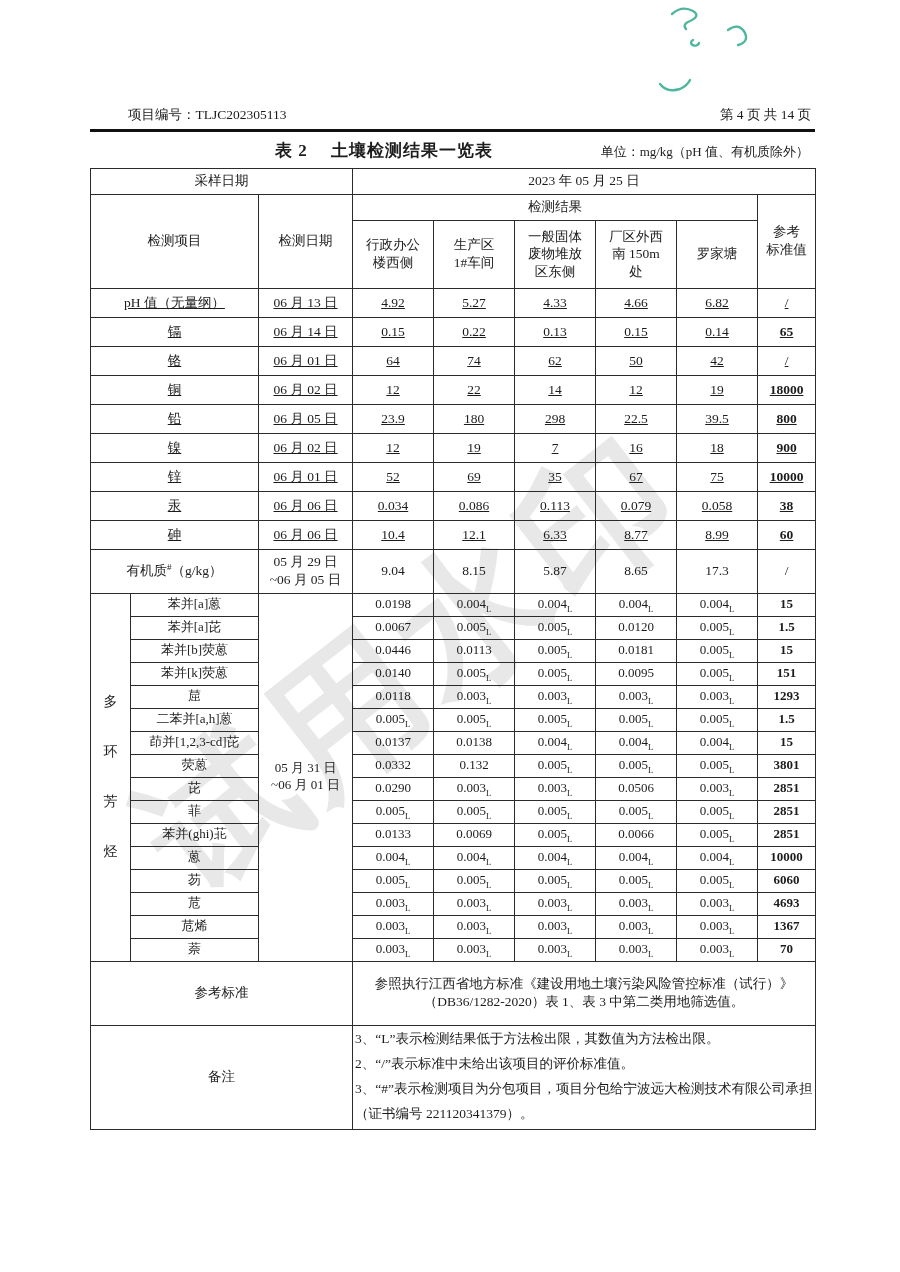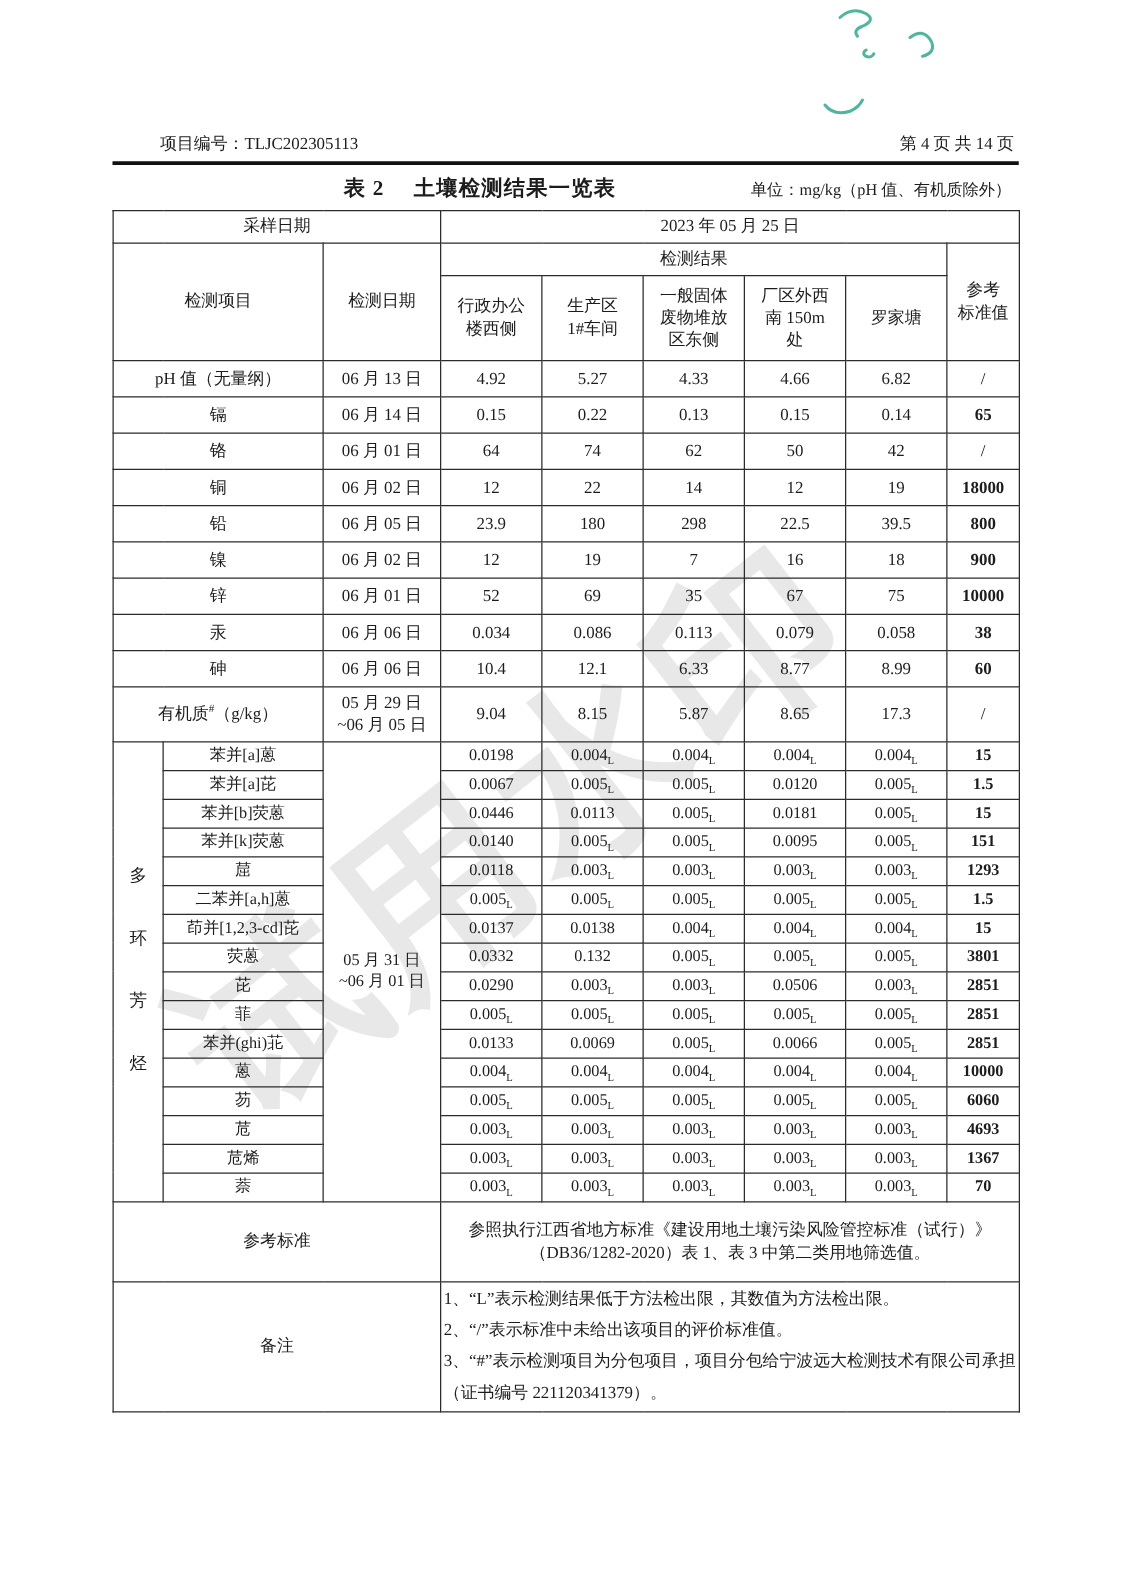--- a/index.html
+++ b/index.html
@@ -25,21 +25,21 @@
     border:1px solid #2b2b2b;
     text-align:center;vertical-align:middle;
     padding:1px 2px;line-height:1.3;
     overflow:hidden;
   }
   td.pre{white-space:pre-line;}
   td.left{text-align:left;padding-left:10px;margin-top:45px;}
   .r1{height:26px;}
   .r2{height:26px;}
   .r3{height:68px;}
-  .metal{height:29px;}
+  .metal{height:29px;text-decoration:underline;}
   .organic{height:44px;}
   .pah{height:23px;font-size:13px;}
   .refstd{height:64px;}
   .notes{height:104px;}
   td.bold{font-weight:bold;}
   sub.l{font-size:8.5px;line-height:0;}
   sup{font-size:9px;line-height:0;}
   .group-cell{vertical-align:middle;}
   .group-stack{display:flex;flex-direction:column;gap:32px;align-items:center;font-size:14px;}
   .notes-line{text-align:left;line-height:1.85;font-size:13.5px;}
@@ -371,21 +371,21 @@
             <td class="bold">70</td>
           </tr>
           <tr class="refstd">
             <td colspan="3">参考标准</td>
             <td colspan="6" class="pre left">参照执行江西省地方标准《建设用地土壤污染风险管控标准（试行）》
 （DB36/1282-2020）表 1、表 3 中第二类用地筛选值。</td>
           </tr>
           <tr class="notes">
             <td colspan="3">备注</td>
             <td colspan="6" class="left">
-              <div class="notes-line">1、“L”表示检测结果低于方法检出限，其数值为方法检出限。</div>
+              <div class="notes-line">3、“L”表示检测结果低于方法检出限，其数值为方法检出限。</div>
               <div class="notes-line">2、“/”表示标准中未给出该项目的评价标准值。</div>
               <div class="notes-line">3、“#”表示检测项目为分包项目，项目分包给宁波远大检测技术有限公司承担（证书编号 221120341379）。</div>
             </td>
           </tr>
         </tbody>
     </table>
   </div>
 </div>
 
 </body></html>

